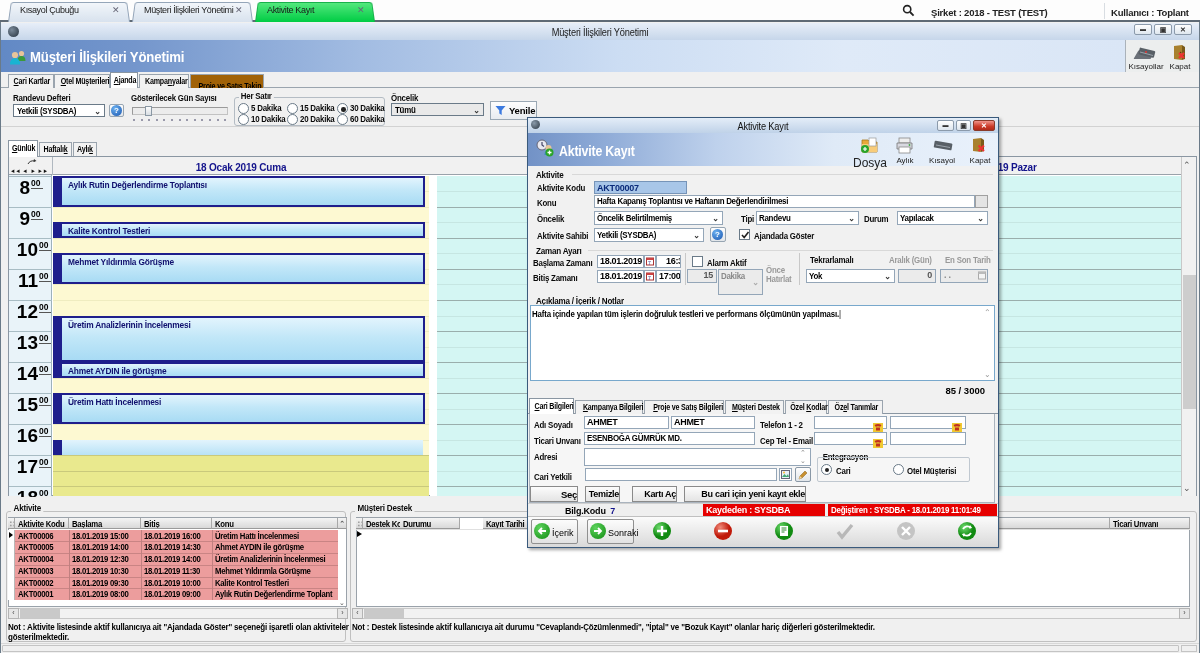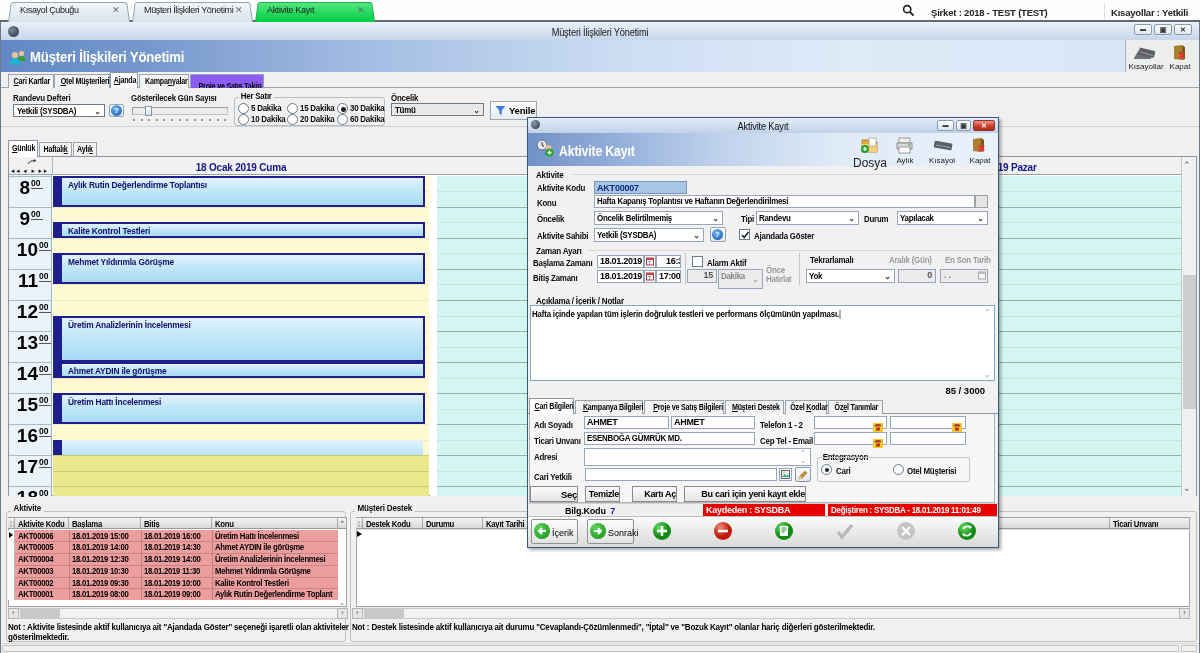--- a/index.html
+++ b/index.html
@@ -29,21 +29,21 @@
 <div class="abs" style="left:235px;top:5px;font-size:9px;color:#667;">✕</div>
 <div class="abs" style="left:255px;top:1px;width:120px;height:21px;background:linear-gradient(#53e87d,#00cc44);border:1px solid #17b04a;border-bottom:none;border-radius:3px 3px 0 0;transform:perspective(30px) rotateX(4deg);transform-origin:bottom;"></div>
 <div class="abs" style="left:267px;top:5px;width:98px;height:14px;font-size:9px;letter-spacing:-0.35px;color:#1a1a1a;white-space:nowrap;overflow:hidden;">Aktivite Kayıt</div>
 <div class="abs" style="left:357px;top:5px;font-size:9px;color:#667;">✕</div>
 <svg class="abs" style="left:902px;top:4px;" width="13" height="13" viewBox="0 0 13 13">
     <circle cx="5.2" cy="5.2" r="3.6" fill="none" stroke="#222" stroke-width="1.6"></circle>
     <line x1="8" y1="8" x2="11.6" y2="11.6" stroke="#222" stroke-width="1.8"></line>
   </svg>
 <div class="abs b" style="left:931px;top:7px;font-size:9.5px;letter-spacing:-0.2px;color:#222;">Şirket : 2018 - TEST (TEST)</div>
 <div class="abs" style="left:1104px;top:3px;width:1px;height:16px;background:#d8dde2;"></div>
-<div class="abs b" style="left:1111px;top:7px;font-size:9.5px;letter-spacing:-0.2px;color:#222;">Kısayollar : Yetkili</div>
+<div class="abs b" style="left:1111px;top:7px;font-size:9.5px;letter-spacing:-0.2px;color:#222;">Kullanıcı : Toplant</div>
 <div class="abs" style="left:0;top:23px;width:1200px;height:17px;background:linear-gradient(#e7eef8,#c6d6ea);border-left:1px solid #6a7a88;border-right:1px solid #6a7a88;"></div>
 <div class="abs" style="left:8px;top:26px;width:11px;height:11px;border-radius:50%;background:radial-gradient(circle at 35% 35%,#7a8a9a,#26323e);"></div>
 <div class="abs" style="left:0;top:26px;width:1200px;text-align:center;font-size:10.5px;letter-spacing:-0.2px;color:#1a1a1a;transform:scaleX(0.88);transform-origin:center;">Müşteri İlişkileri Yönetimi</div>
 <div class="abs" style="left:1134px;top:24px;width:18px;height:11px;background:linear-gradient(#fefefe,#dfe7ef);border:1px solid #8b9aab;border-radius:2px;text-align:center;font-size:6px;line-height:9px;color:#333;font-weight:bold;">▬</div>
 <div class="abs" style="left:1154px;top:24px;width:18px;height:11px;background:linear-gradient(#fefefe,#dfe7ef);border:1px solid #8b9aab;border-radius:2px;text-align:center;font-size:7px;line-height:9px;color:#333;font-weight:bold;">▣</div>
 <div class="abs" style="left:1174px;top:24px;width:18px;height:11px;background:linear-gradient(#fefefe,#dfe7ef);border:1px solid #8b9aab;border-radius:2px;text-align:center;font-size:7px;line-height:9px;color:#333;font-weight:bold;">✕</div>
 <div class="abs" style="left:1px;top:40px;width:1124px;height:32px;background:linear-gradient(90deg,#6289c5 0%,#7496cc 12%,#a2bce2 32%,#ccdDf3 55%,#dfeaf8 75%,#dae6f6 100%);"></div>
 <svg class="abs" style="left:9px;top:49px;" width="19" height="19" viewBox="0 0 19 19">
 <circle cx="12.5" cy="4.5" r="2.6" fill="#e8c49a"></circle>
     <path d="M8.5 12 q0-5 4-5 q4 0 4 5 z" fill="#3a9a3a"></path>
@@ -74,21 +74,21 @@
   </div>
 <div class="abs" style="left:54px;top:74px;width:56px;height:14px;background:#f2f2f2;border:1px solid #9aa4ae;border-bottom:none;padding-top:1px;">
     <span class="tabt" style="display:block;"><u>O</u>tel Müşterileri</span>
   </div>
 <div class="abs" style="left:110px;top:72px;width:28px;height:16px;background:#fff;border:1px solid #8a96a2;border-bottom:none;z-index:3;padding-top:2px;">
     <span class="tabt" style="display:block;"><u>A</u>janda</span>
   </div>
 <div class="abs" style="left:139px;top:74px;width:50px;height:14px;background:#f2f2f2;border:1px solid #9aa4ae;border-bottom:none;padding-top:1px;">
     <span class="tabt" style="display:block;">Kampa<u>n</u>yalar</span>
   </div>
-<div class="abs" style="left:190px;top:74px;width:74px;height:14px;background:#8b5cf6;border:1px solid #9aa4ae;border-bottom:none;padding-top:6px;">
+<div class="abs" style="left:190px;top:74px;width:74px;height:14px;background:#a16207;border:1px solid #9aa4ae;border-bottom:none;padding-top:6px;">
     <span class="tabt" style="display:block;">Proje ve Satış Tak<u>i</u>p</span>
   </div>
 <div class="abs" style="left:1px;top:88px;width:1198px;height:39px;background:#f0f0f0;border-bottom:1px solid #d2d2d2;"></div>
 <div class="lbl" style="left:13px;top:93px;">Randevu Defteri</div>
 <div class="combo" style="left:13px;top:104px;width:92px;height:13px;padding:0.5px 3px;border-color:#6a7a88;"><span class="nar">Yetkili  (SYSDBA)</span><span class="chev">⌄</span></div>
 <div class="abs" style="left:109px;top:104px;width:15px;height:13px;background:linear-gradient(#fdfdfd,#e2e6ea);border:1px solid #97a5b2;border-radius:2px;"></div>
 <div class="abs" style="left:111px;top:105px;width:11px;height:11px;border-radius:50%;background:radial-gradient(circle at 35% 30%,#6ab0f0,#1a56b0);color:#fff;font-size:8px;font-weight:bold;text-align:center;line-height:11px;">?</div>
 <div class="lbl" style="left:131px;top:93px;">Gösterilecek Gün Sayısı</div>
 <div class="abs" style="left:132px;top:106.5px;width:96px;height:8px;background:#ececec;border:1px solid #c2c2c2;border-top-color:#9a9a9a;border-left-color:#9a9a9a;"></div>
 <div class="abs" style="left:145px;top:105.5px;width:7px;height:10px;background:linear-gradient(#fdfdfd,#d8dde2);border:1px solid #8a98a4;"></div>
@@ -315,21 +315,21 @@
 <div class="abs b" style="left:215px;top:589.2px;width:122px;font-size:8.8px;letter-spacing:-0.3px;white-space:nowrap;overflow:hidden;"><span class="nar">Aylık Rutin Değerlendirme Toplant</span></div>
 <div class="abs" style="left:339px;top:599px;font-size:7px;color:#555;">⌄</div>
 <div class="sb" style="left:8px;top:608px;width:340px;height:11px;"></div>
 <div class="sbb" style="left:8px;top:608px;width:11px;height:11px;">‹</div>
 <div class="abs" style="left:20px;top:609px;width:40px;height:9px;background:#c9c9c9;"></div>
 <div class="sbb" style="left:337px;top:608px;width:11px;height:11px;">›</div>
 <div class="abs b" style="left:8px;top:622px;width:400px;font-size:9.3px;letter-spacing:-0.2px;line-height:10px;color:#000;transform:scaleX(0.86);transform-origin:0 0;">Not : Aktivite listesinde aktif kullanıcıya ait "Ajandada Göster" seçeneği işaretli olan aktiviteler gösterilmektedir.</div>
 <div class="abs" style="left:356px;top:517px;width:834px;height:90px;background:#fff;border:1px solid #9aa2aa;"></div>
 <div class="gridhead" style="left:356px;top:518px;width:7px;height:11px;padding:1px 1px 0 2px;color:#888;"><span class="nar">∷</span></div>
 <div class="gridhead" style="left:363px;top:518px;width:60px;height:11px;padding:1px 2px 0 3px;"><span class="nar">Destek Kodu</span></div>
-<div class="gridhead" style="left:423px;top:518px;width:60px;height:11px;padding:1px 2px 0 3px;"><span class="nar">Durumu</span></div>
+<div class="gridhead" style="left:400px;top:518px;width:60px;height:11px;padding:1px 2px 0 3px;"><span class="nar">Durumu</span></div>
 <div class="gridhead" style="left:483px;top:518px;width:77px;height:11px;padding:1px 2px 0 3px;"><span class="nar">Kayıt Tarihi</span></div>
 <div class="gridhead" style="left:1110px;top:518px;width:80px;height:11px;padding:1px 2px 0 3px;"><span class="nar">Ticari Unvanı</span></div>
 <div class="gridhead" style="left:560px;top:518px;width:550px;height:11px;"></div>
 <div class="abs" style="left:357px;top:531px;width:0;height:0;border-left:5px solid #000;border-top:3.5px solid transparent;border-bottom:3.5px solid transparent;"></div>
 <div class="abs" style="left:356px;top:529px;width:834px;height:1px;background:#e0e0e0;"></div>
 <div class="sb" style="left:352px;top:608px;width:838px;height:11px;"></div>
 <div class="sbb" style="left:352px;top:608px;width:11px;height:11px;">‹</div>
 <div class="abs" style="left:364px;top:609px;width:40px;height:9px;background:#c9c9c9;"></div>
 <div class="sbb" style="left:1179px;top:608px;width:11px;height:11px;">›</div>
 <div class="abs b" style="left:352px;top:622px;width:980px;font-size:9.3px;letter-spacing:-0.2px;line-height:10px;color:#000;transform:scaleX(0.86);transform-origin:0 0;">Not : Destek listesinde aktif kullanıcıya ait durumu "Cevaplandı-Çözümlenmedi", "İptal" ve "Bozuk Kayıt" olanlar hariç diğerleri gösterilmektedir.</div>
@@ -419,21 +419,21 @@
     <rect x="0.5" y="1" width="7" height="7" fill="#fff" stroke="#a33" stroke-width="1"></rect>
     <rect x="0.5" y="1" width="7" height="2" fill="#c44"></rect>
     <text x="2" y="7.5" font-size="5" fill="#338">7</text>
   </svg>
 <div class="fld" style="left:656px;top:270px;width:25px;height:13px;padding:0 2px;">17:00</div>
 <div class="abs" style="left:685px;top:253px;width:1px;height:32px;background:#c8c8c8;"></div>
 <div class="abs" style="left:799px;top:253px;width:1px;height:32px;background:#c8c8c8;"></div>
 <div class="abs" style="left:692px;top:256px;width:11px;height:11px;background:#fff;border:1px solid #6a7a88;"></div>
 <div class="lbl" style="left:707px;top:258px;">Alarm Aktif</div>
 <div class="fld dis" style="left:687px;top:269px;width:30px;height:14px;padding:0 3px;text-align:right;color:#555;">15</div>
-<div class="combo dis" style="left:718px;top:269px;width:45px;height:20px;padding:1px 2px;color:#888;"><span class="nar">Dakika</span><span class="chev" style="color:#aaa;">⌄</span></div>
+<div class="combo dis" style="left:718px;top:269px;width:45px;height:26px;padding:1px 2px;color:#888;"><span class="nar">Dakika</span><span class="chev" style="color:#aaa;">⌄</span></div>
 <div class="lbl" style="left:766px;top:266px;color:#999;line-height:9px;">Önce<br>Hatırlat</div>
 <div class="lbl" style="left:810px;top:255px;">Tekrarlamalı</div>
 <div class="lbl" style="left:889px;top:255px;color:#999;">Aralık (Gün)</div>
 <div class="lbl" style="left:945px;top:255px;color:#999;">En Son Tarih</div>
 <div class="combo" style="left:806px;top:269px;width:89px;height:14px;padding:1px 2px;"><span class="nar">Yok</span><span class="chev">⌄</span></div>
 <div class="fld dis" style="left:898px;top:269px;width:38px;height:14px;padding:0 3px;text-align:right;color:#555;">0</div>
 <div class="fld dis" style="left:940px;top:269px;width:48px;height:14px;padding:0 3px;color:#888;">. .</div>
 <svg class="abs" style="left:978px;top:271px;" width="8" height="9" viewBox="0 0 8 9">
     <rect x="0.5" y="1" width="7" height="7" fill="#f4f4f4" stroke="#aaa" stroke-width="1"></rect>
     <rect x="0.5" y="1" width="7" height="2" fill="#bbb"></rect>

